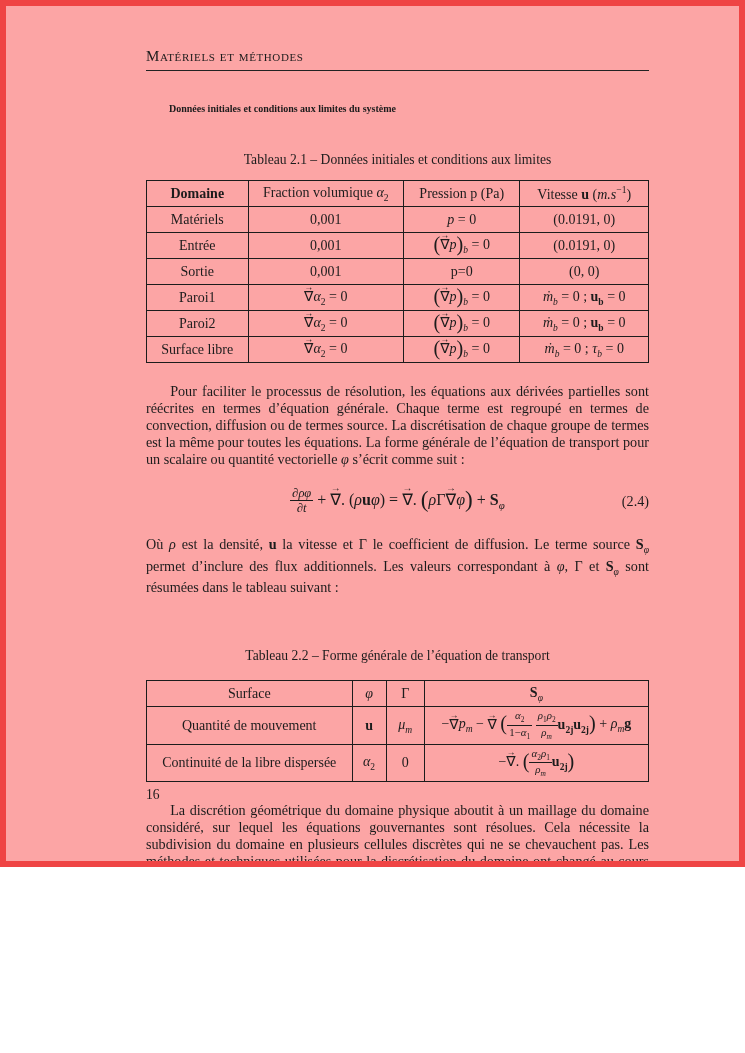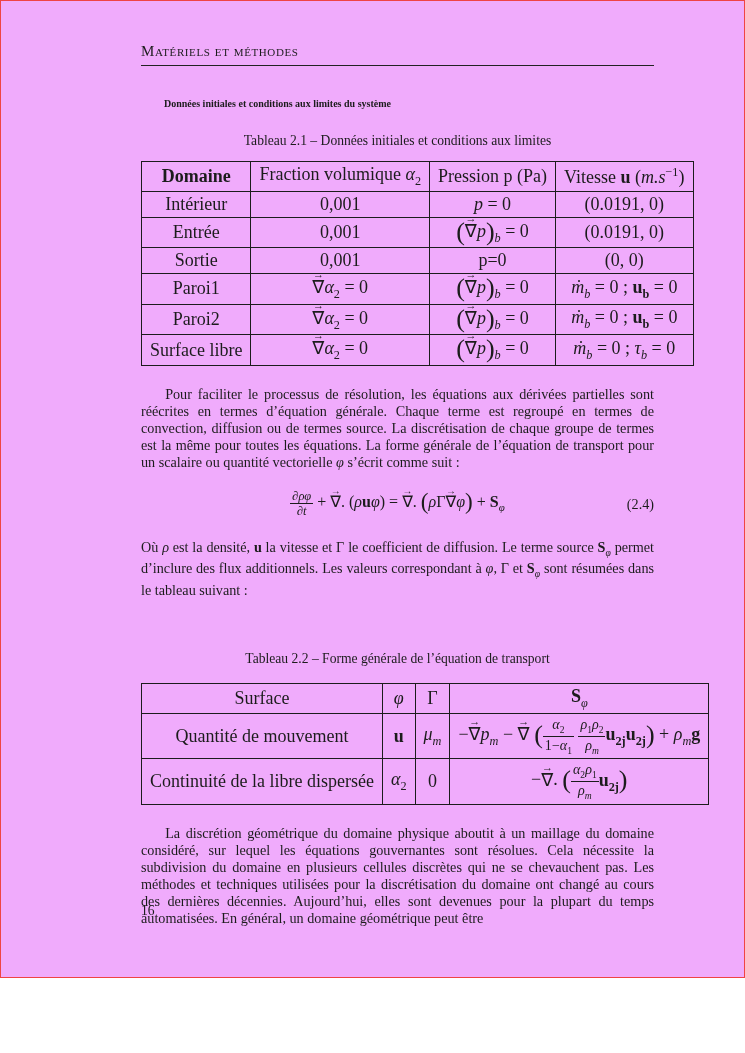--- a/index.html
+++ b/index.html
@@ -1,21 +1,21 @@
 <!DOCTYPE html>
 <html><head>
 <meta charset="utf-8">
 <style>
   html,body{margin:0;padding:0;background:#ffffff;}
   .page{
     position:relative;
-    width:745px;height:978px;
+    width:745px;height:867px;
     box-sizing:border-box;
-    background:#f0abfc;
-    border:1px solid #ef4444;
+    background:#fca5a5;
+    border:6px solid #ef4444;
     padding:42px 90px 0 140px;
     font-family:"Liberation Serif", serif;
     color:#1c1c1c;
     overflow:hidden;
   }
   
   .running-head{
     font-variant:small-caps;
     font-size:15px;
     letter-spacing:0.6px;
@@ -24,25 +24,25 @@
   }
   
   .intro-heading{
     margin:32px 0 0 23px;
     font-size:10px;
     font-weight:bold;
   }
   .table-caption{
     text-align:center;
     font-size:13.6px;
-    margin-top:24px;
+    margin-top:38px;
   }
   table{
     border-collapse:collapse;
-    font-size:18px;
+    font-size:14px;
     margin:12px auto 0 auto;
   }
   td,th{
     border:1px solid #1c1c1c;
     text-align:center;
     padding:2px 8px;
     font-weight:normal;
     height:21px;
     white-space:nowrap;
   }
@@ -127,21 +127,21 @@
     <thead>
       <tr>
         <th><b>Domaine</b></th>
         <th>Fraction volumique <i>α</i><sub>2</sub></th>
         <th>Pression p (Pa)</th>
         <th>Vitesse <b>u</b> (<i>m.s</i><sup>−1</sup>)</th>
       </tr>
     </thead>
     <tbody>
       <tr>
-        <td>Intérieur</td>
+        <td>Matériels</td>
         <td>0,001</td>
         <td><i>p</i> = 0</td>
         <td>(0.0191, 0)</td>
       </tr>
       <tr>
         <td>Entrée</td>
         <td>0,001</td>
         <td><span class="bp">(</span><span class="vec">∇</span><i>p</i><span class="bp">)</span><sub><i>b</i></sub> = 0</td>
         <td>(0.0191, 0)</td>
       </tr>

